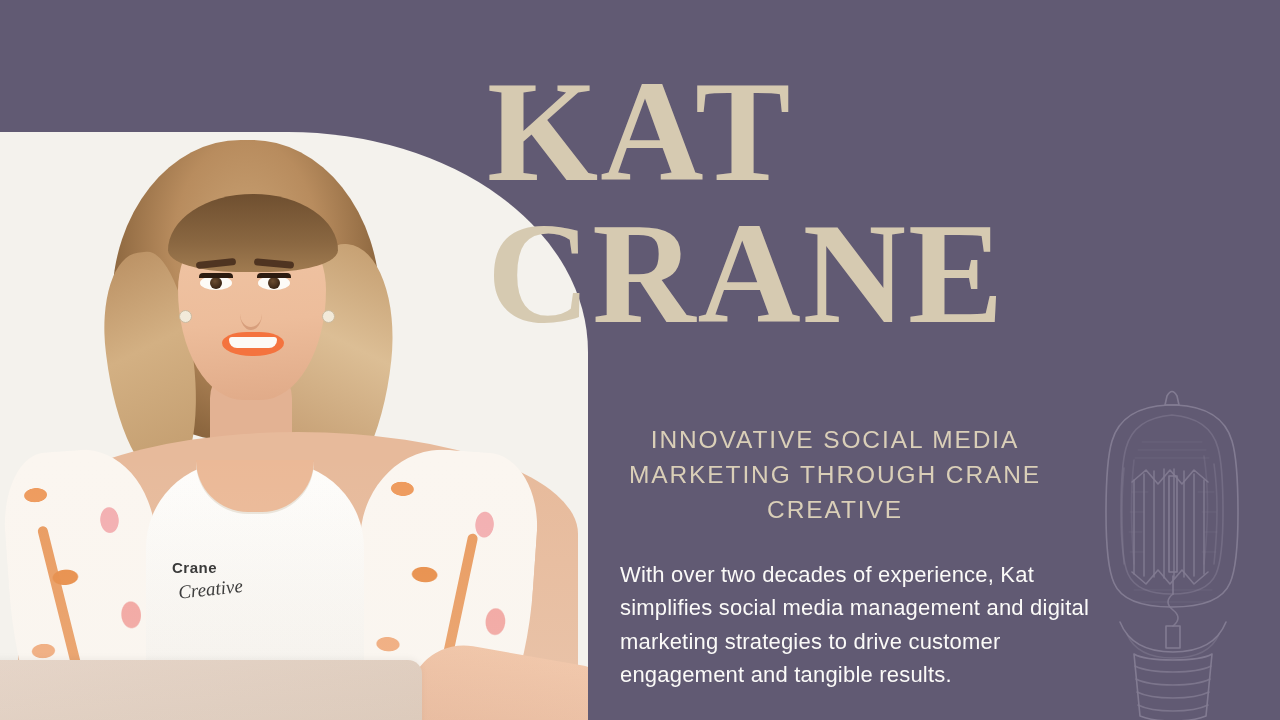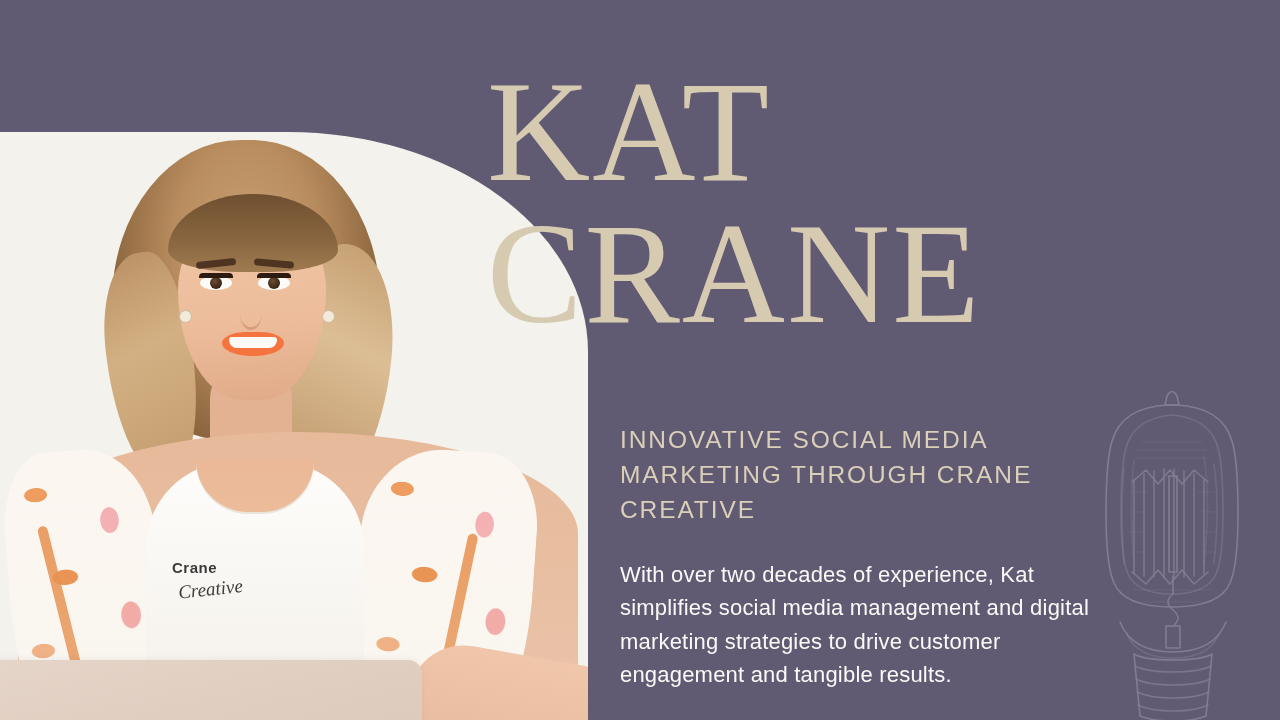--- a/index.html
+++ b/index.html
@@ -303,21 +303,21 @@
   }
 
   
   .title-block {
     position: absolute;
     left: 487px;
     top: 62px;
     width: 760px;
     color: #D6CAB1;
     font-family: "Liberation Serif", serif;
-    font-weight: 400;
+    font-weight: 700;
     letter-spacing: 2px;
     line-height: 0.98;
     z-index: 5;
   }
   .title-line {
     display: block;
     font-size: 143px;
     white-space: nowrap;
   }
   .title-line.l2 { margin-top: 2px; }
@@ -327,20 +327,21 @@
     left: 620px;
     top: 423px;
     width: 430px;
     color: #DACFB8;
     font-size: 24.5px;
     font-weight: 400;
     letter-spacing: 1.9px;
     line-height: 1.42;
     text-transform: uppercase;
     z-index: 5;
+    text-align: center;
   }
 
   .body-copy {
     position: absolute;
     left: 620px;
     top: 558px;
     width: 478px;
     color: #FBFAF8;
     font-size: 22px;
     font-weight: 400;

